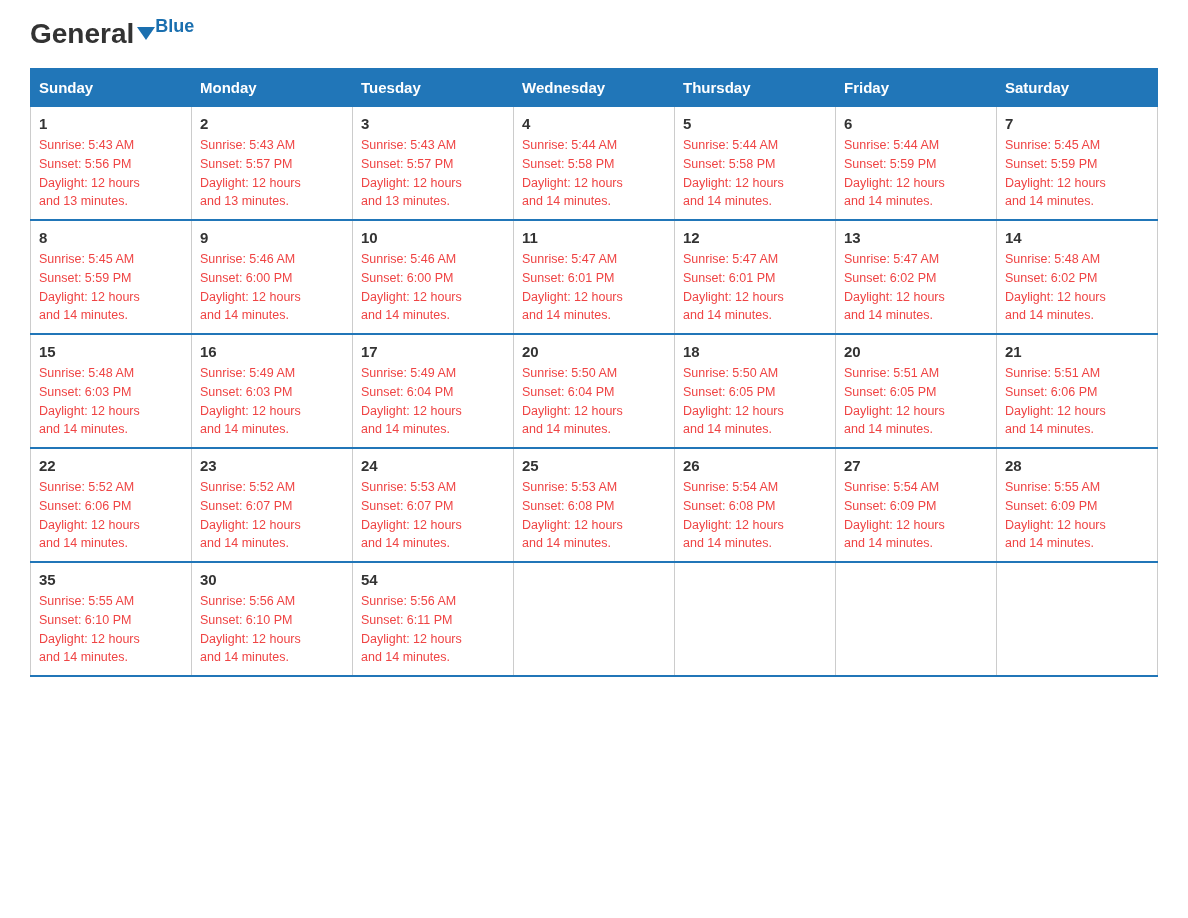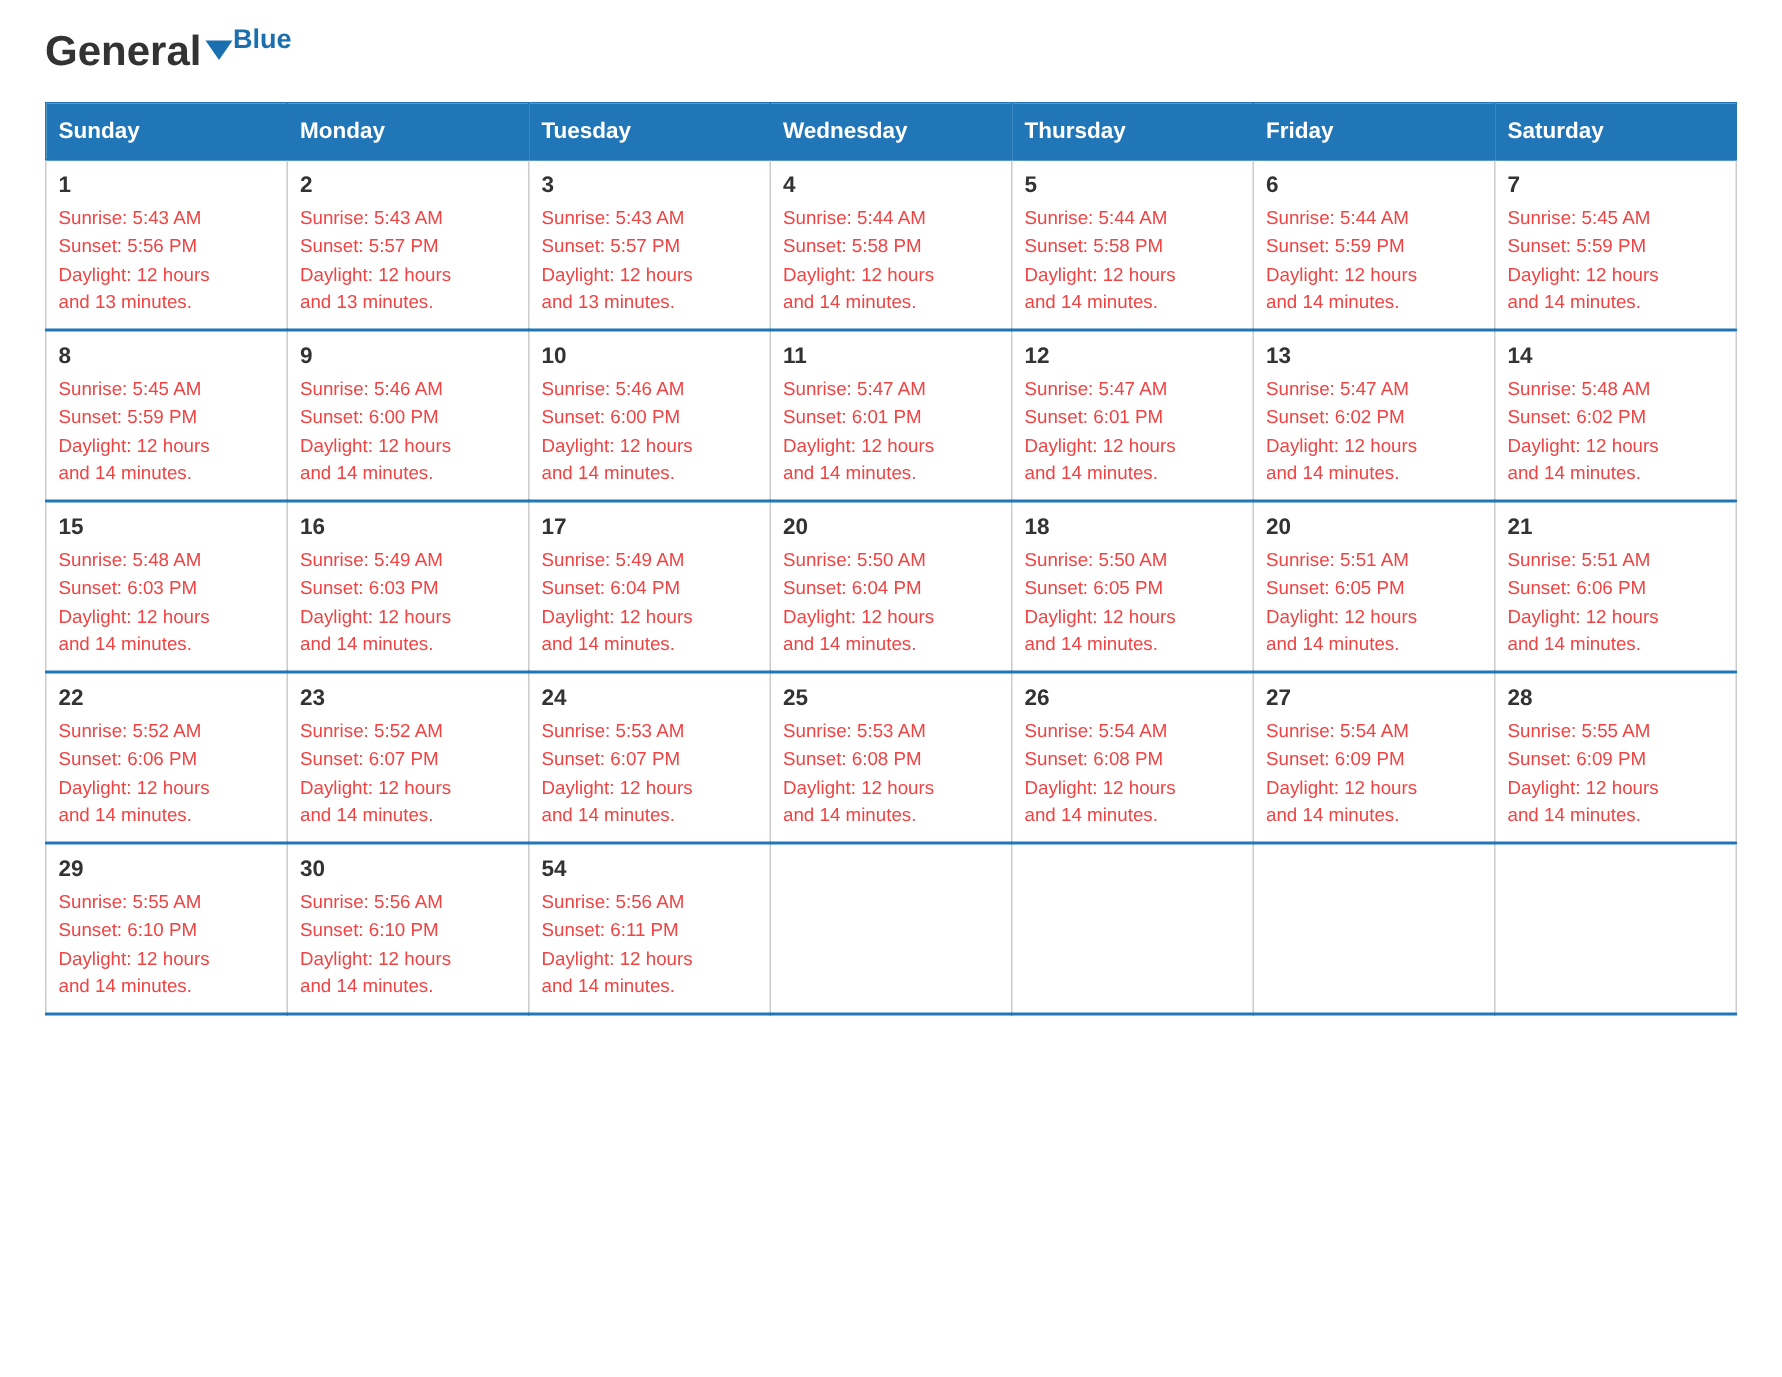--- a/index.html
+++ b/index.html
@@ -231,21 +231,21 @@
           <div class="day-num">27</div>
           <div class="day-info">Sunrise: 5:54 AM<br>Sunset: 6:09 PM<br>Daylight: 12 hours<br>and 14 minutes.</div>
         </td>
         <td>
           <div class="day-num">28</div>
           <div class="day-info">Sunrise: 5:55 AM<br>Sunset: 6:09 PM<br>Daylight: 12 hours<br>and 14 minutes.</div>
         </td>
       </tr>
       <tr>
         <td>
-          <div class="day-num">29</div>
+          <div class="day-num">35</div>
           <div class="day-info">Sunrise: 5:55 AM<br>Sunset: 6:10 PM<br>Daylight: 12 hours<br>and 14 minutes.</div>
         </td>
         <td>
           <div class="day-num">30</div>
           <div class="day-info">Sunrise: 5:56 AM<br>Sunset: 6:10 PM<br>Daylight: 12 hours<br>and 14 minutes.</div>
         </td>
         <td>
           <div class="day-num">54</div>
           <div class="day-info">Sunrise: 5:56 AM<br>Sunset: 6:11 PM<br>Daylight: 12 hours<br>and 14 minutes.</div>
         </td>

